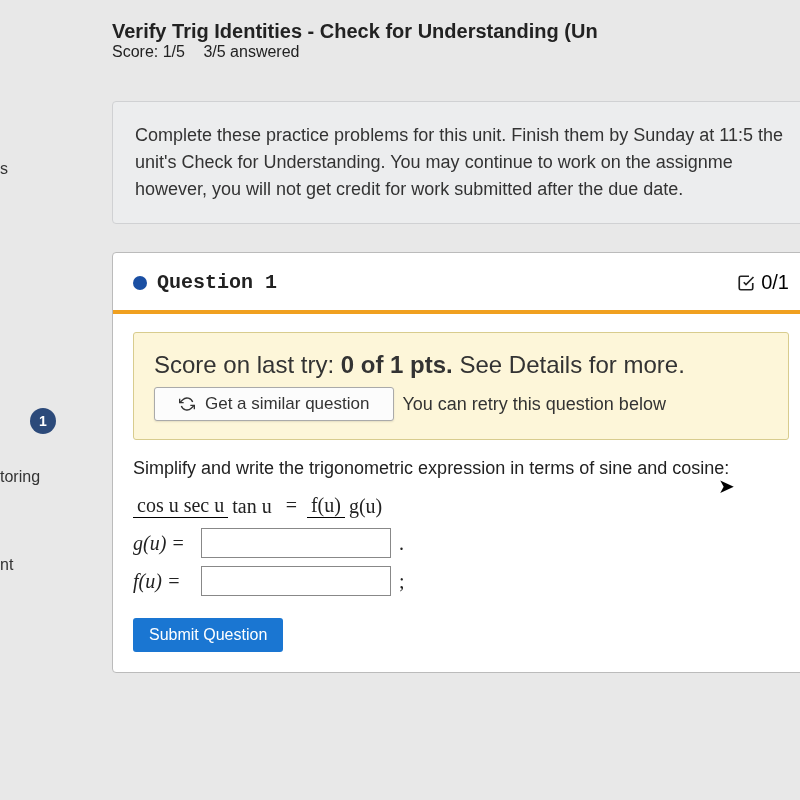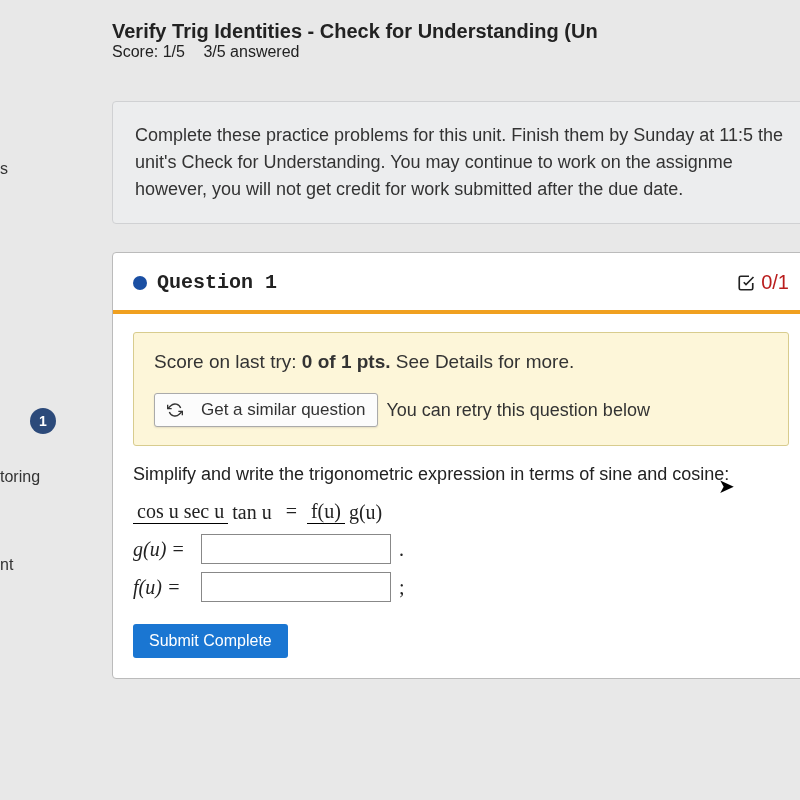--- a/index.html
+++ b/index.html
@@ -80,21 +80,21 @@
       border-radius: 50%;
       background: #1a4fa3;
     }
     .q-title {
       font-size: 20px;
       font-weight: 600;
       color: #222;
     }
     .q-score {
       font-size: 20px;
-      color: #b91c1c;
+      color: #000000;
       display: flex;
       align-items: center;
       gap: 6px;
     }
     .check-icon {
       width: 18px;
       height: 18px;
     }
     .divider {
       height: 4px;
@@ -102,43 +102,43 @@
       margin: 6px 0 0 0;
     }
     .feedback-box {
       background: #fdf6d9;
       border: 1px solid #d8cc8e;
       margin: 18px 20px 18px 20px;
       padding: 18px 20px;
       border-radius: 3px;
     }
     .feedback-text {
-      font-size: 19px;
-      color: #333;
-      margin-bottom: 20px;
+      font-size: 24px;
+      color: #333;
+      margin-bottom: 8px;
     }
     .feedback-text b { font-weight: bold; }
     .similar-row {
       display: flex;
       align-items: center;
       gap: 8px;
       font-size: 18px;
       color: #333;
     }
     .similar-btn {
       background: #fcfcfc;
       border: 1px solid #aaa;
       border-radius: 3px;
-      padding: 6px 12px;
+      padding: 6px 24px;
       font-size: 17px;
       color: #333;
       cursor: pointer;
       display: inline-flex;
       align-items: center;
-      gap: 18px;
+      gap: 10px;
       box-shadow: 0 1px 2px rgba(0,0,0,0.1);
     }
     .refresh-icon { width: 16px; height: 16px; }
     .q-body {
       padding: 0 20px 20px 20px;
       font-size: 18px;
       color: #222;
     }
     .prompt { margin-bottom: 14px; }
     .math-eq {
@@ -264,18 +264,18 @@
       <div class="ans-row">
         <span style="font-style:italic;width:60px;">g(u) =</span>
         <input type="text" style="">
         <span>.</span>
       </div>
       <div class="ans-row">
         <span style="font-style:italic;width:60px;">f(u) =</span>
         <input type="text" style="">
         <span>;</span>
       </div>
-      <button class="submit-btn">Submit Complete</button>
+      <button class="submit-btn">Submit Question</button>
     </div>
   </div>
 </div>
 
 <div class="cursor">➤</div>
 
 </body></html>

